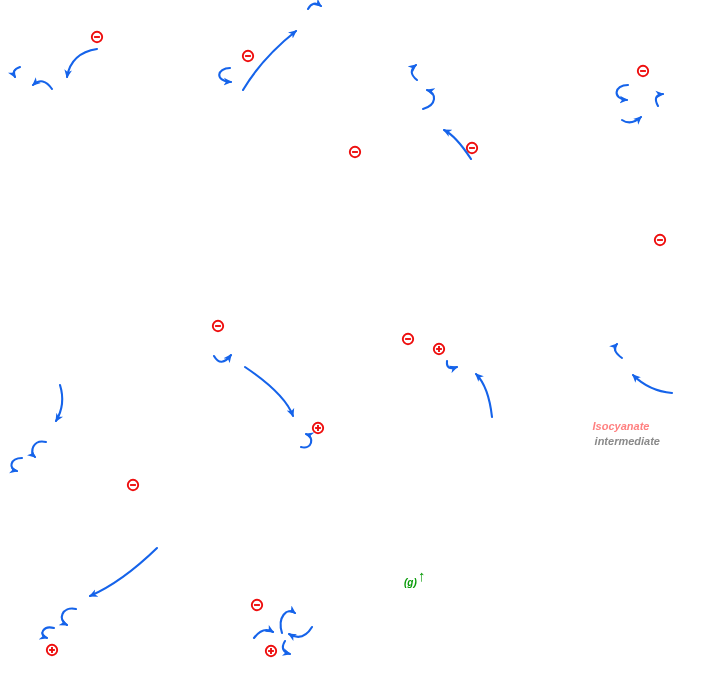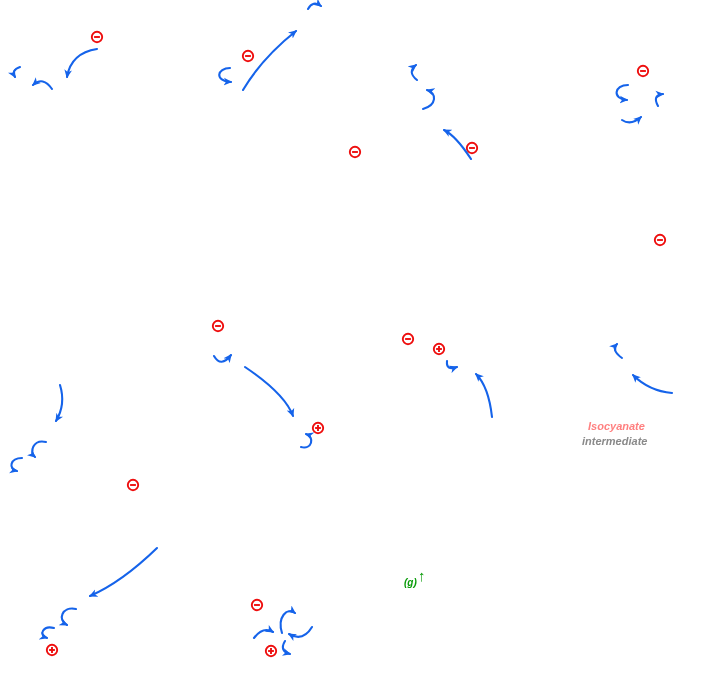--- a/index.html
+++ b/index.html
@@ -7,25 +7,26 @@
     position:relative;
     width:714px;height:683px;
     background:#ffffff;
     overflow:hidden;
     font-family:"Liberation Sans", sans-serif;
   }
   .mech-svg{position:absolute;left:0;top:0;width:714px;height:683px;}
   .lbl{position:absolute;white-space:nowrap;}
   .lbl-isocyanate{
     left:588px;top:420px;width:66px;
+    text-align:center;
     font-size:11px;font-weight:bold;font-style:italic;
   }
   .lbl-intermediate{
     left:582px;top:435px;width:78px;
-    text-align:left;
+    text-align:right;
     font-size:11px;font-weight:bold;font-style:italic;
   }
   .lbl-gas{
     left:404px;top:577px;
     font-size:10px;font-weight:bold;font-style:italic;
   }
   .lbl-gas-arrow{
     left:418px;top:567px;
     font-size:15px;font-weight:bold;
   }

